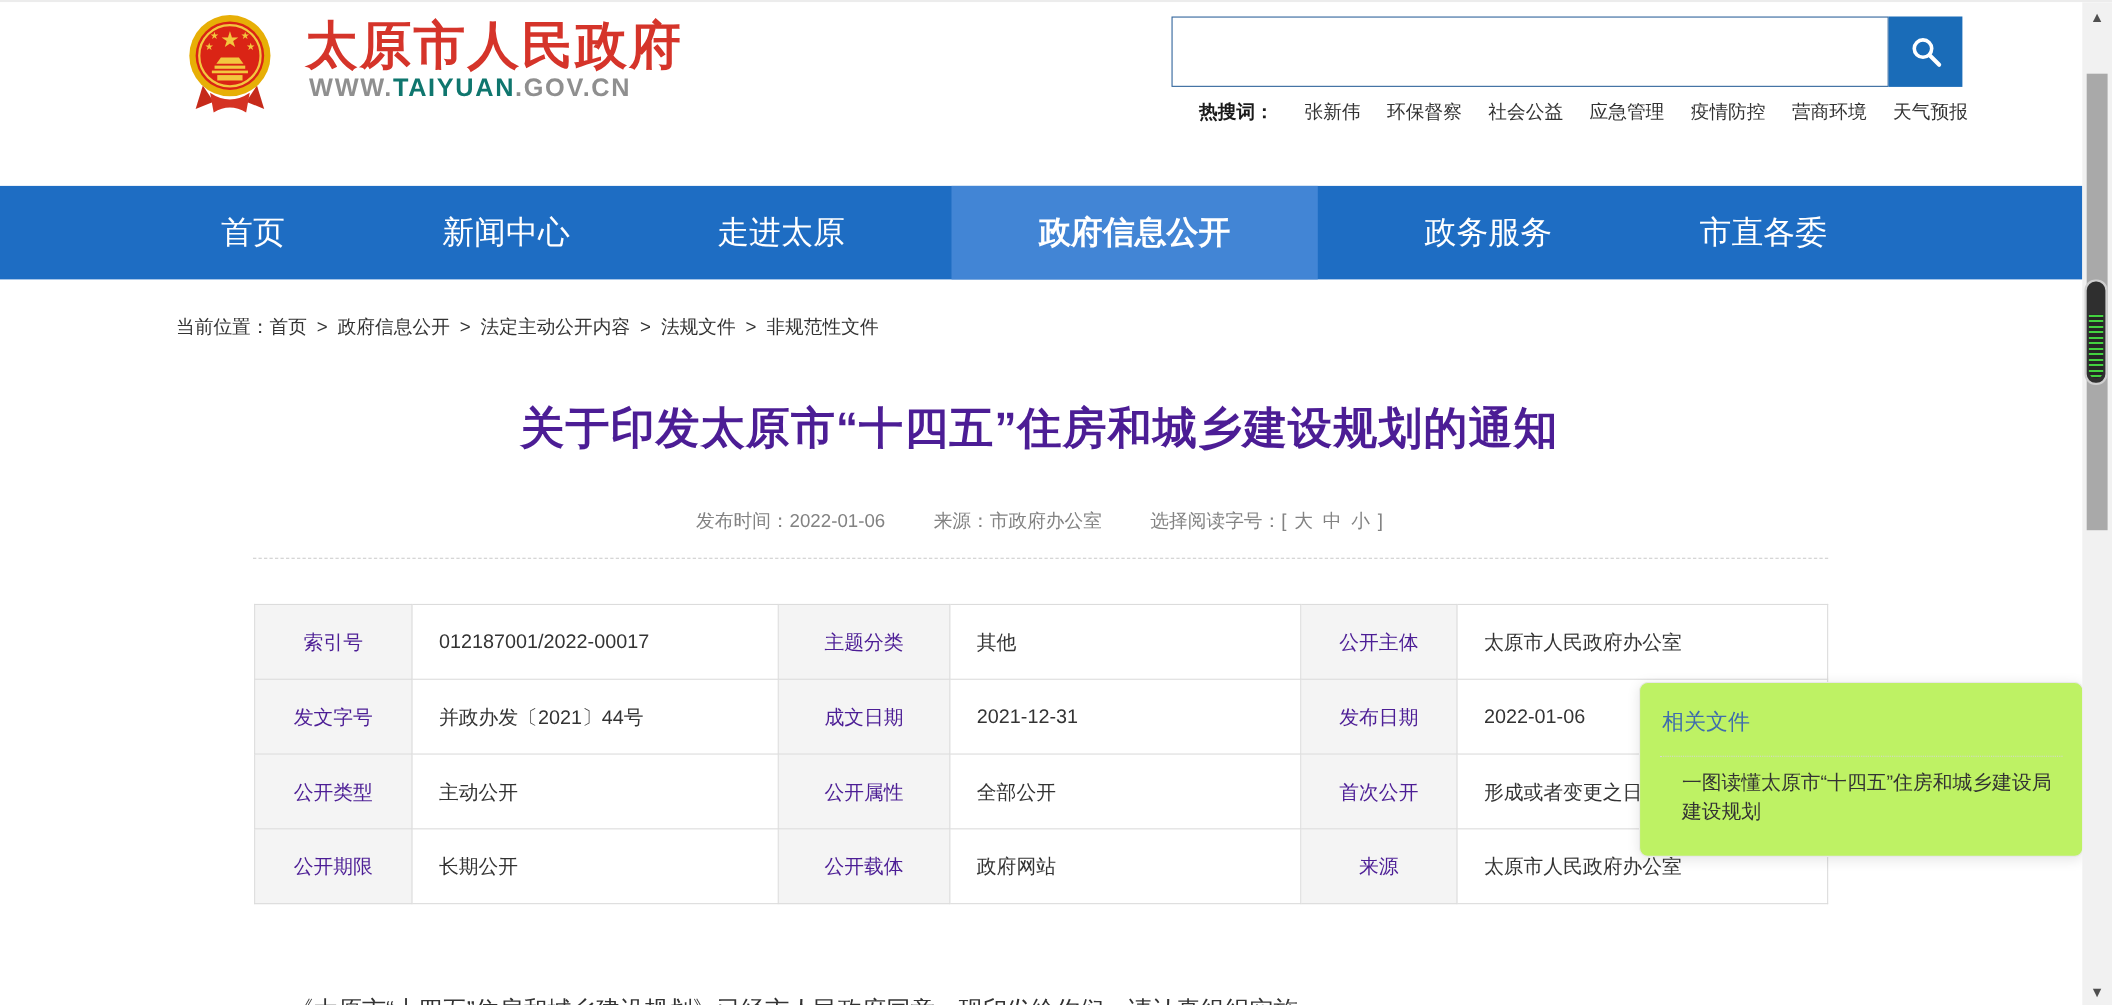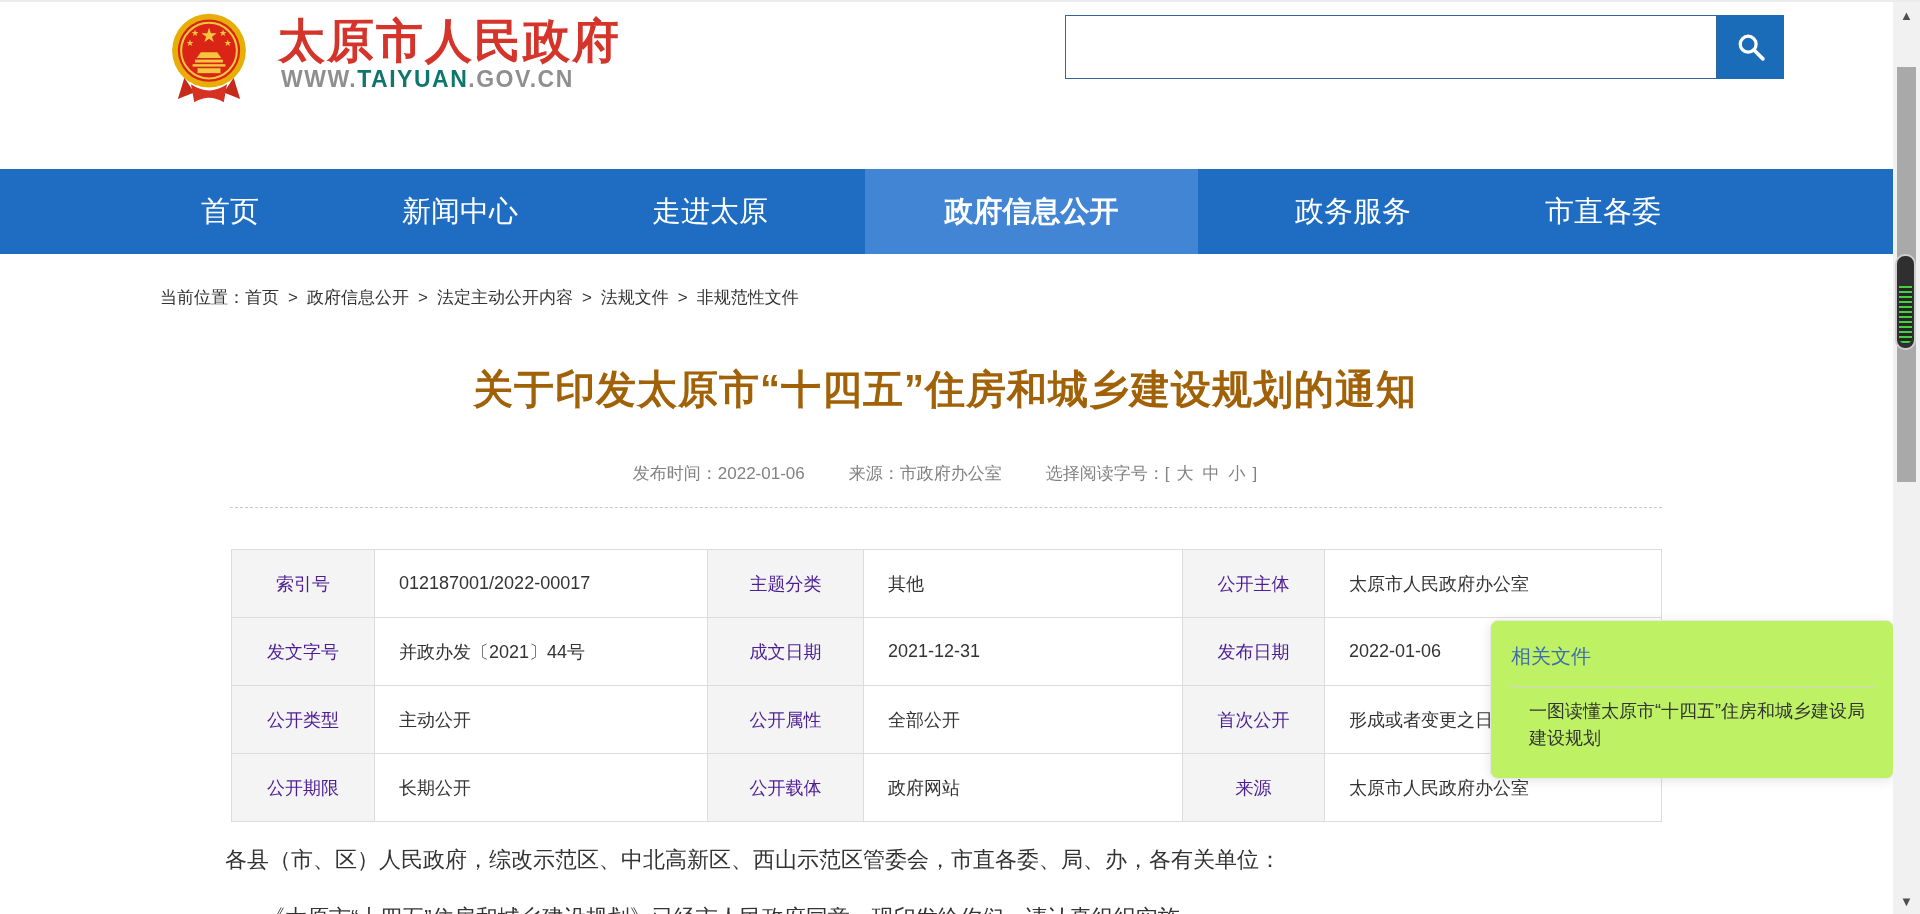--- a/index.html
+++ b/index.html
@@ -24,21 +24,21 @@
   .nav-item{height:100%;display:flex;align-items:center;justify-content:center;color:#fff;font-size:29px;width:190px;cursor:pointer;}
   .nav-item.first{width:150px;}
   .nav-item.active{width:333px;background:#4285d5;font-weight:bold;}
 
   
   .breadcrumb{position:absolute;left:160px;top:284px;font-size:17px;color:#333;display:flex;align-items:center;white-space:nowrap;}
   .breadcrumb .sep{margin:0 9px;color:#333;}
   .crumb{cursor:pointer;}
 
   
-  .article-title{position:absolute;left:230px;top:360px;width:1430px;text-align:center;font-size:40px;font-weight:bold;color:#a16207;letter-spacing:1px;}
+  .article-title{position:absolute;left:230px;top:360px;width:1430px;text-align:center;font-size:40px;font-weight:bold;color:#4c1d95;letter-spacing:1px;}
   .meta-row{position:absolute;left:230px;top:460px;width:1430px;display:flex;justify-content:center;gap:44px;font-size:17px;color:#828282;white-space:nowrap;}
   .meta-group{display:flex;align-items:center;}
   .size-opts{display:flex;gap:9px;margin:0 7px;}
   .size-opt{cursor:pointer;}
   .dotted-line{position:absolute;left:230px;top:505px;width:1432px;border-top:1px dashed #c9c9c9;height:0;}
 
   
   .info-table{position:absolute;left:231px;top:547px;border-collapse:collapse;table-layout:fixed;width:1430px;}
   .info-table td{border:1px solid #dcdcdc;height:65px;font-size:18px;vertical-align:middle;}
   .info-table td.lbl{background:#f4f4f4;color:#4c1d95;text-align:center;}
@@ -93,20 +93,30 @@
     <div class="site-url"><span>WWW.</span><span class="domain">TAIYUAN</span><span>.GOV.CN</span></div>
 
     <input class="search-input" type="text" value="" style="">
     <button class="search-btn">
       <svg width="34" height="34" viewBox="0 0 24 24">
         <circle cx="10" cy="10" r="5.6" fill="none" stroke="#ffffff" stroke-width="2.3"></circle>
         <line x1="14.3" y1="14.3" x2="20.4" y2="20.4" stroke="#ffffff" stroke-width="2.6" stroke-linecap="round"></line>
       </svg>
     </button>
 
+    <div class="hot-row">
+      <span class="hot-label">热搜词：</span>
+      <span class="hot-word">张新伟</span>
+      <span class="hot-word">环保督察</span>
+      <span class="hot-word">社会公益</span>
+      <span class="hot-word">应急管理</span>
+      <span class="hot-word">疫情防控</span>
+      <span class="hot-word">营商环境</span>
+      <span class="hot-word">天气预报</span>
+    </div>
   </div>
 
   <div class="nav">
     <div class="nav-inner">
       <div class="nav-item first">首页</div>
       <div class="nav-item">新闻中心</div>
       <div class="nav-item">走进太原</div>
       <div class="nav-item active">政府信息公开</div>
       <div class="nav-item">政务服务</div>
       <div class="nav-item">市直各委</div>
@@ -189,21 +199,20 @@
       <td class="lbl">公开期限</td>
       <td class="val">长期公开</td>
       <td class="lbl">公开载体</td>
       <td class="val">政府网站</td>
       <td class="lbl">来源</td>
       <td class="val">太原市人民政府办公室</td>
     </tr>
   </tbody>
     </table>
 
-  <div class="para para1">各县（市、区）人民政府，综改示范区、中北高新区、西山示范区管委会，市直各委、局、办，各有关单位：</div>
   <div class="para para2">《太原市“十四五”住房和城乡建设规划》已经市人民政府同意，现印发给你们，请认真组织实施。</div>
 
   <div class="related-panel">
     <div class="related-title">相关文件</div>
     <div class="related-sep"></div>
     <div class="related-link">一图读懂太原市“十四五”住房和城乡建设局建设规划</div>
   </div>
 
   <div class="scrollbar">
     <div class="scroll-arrow scroll-up">▲</div>

